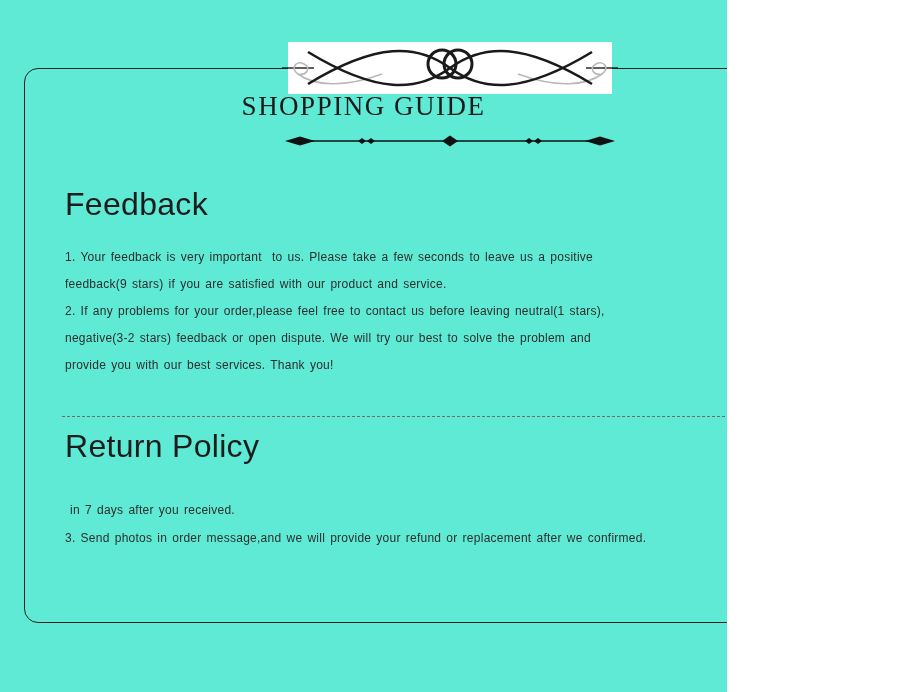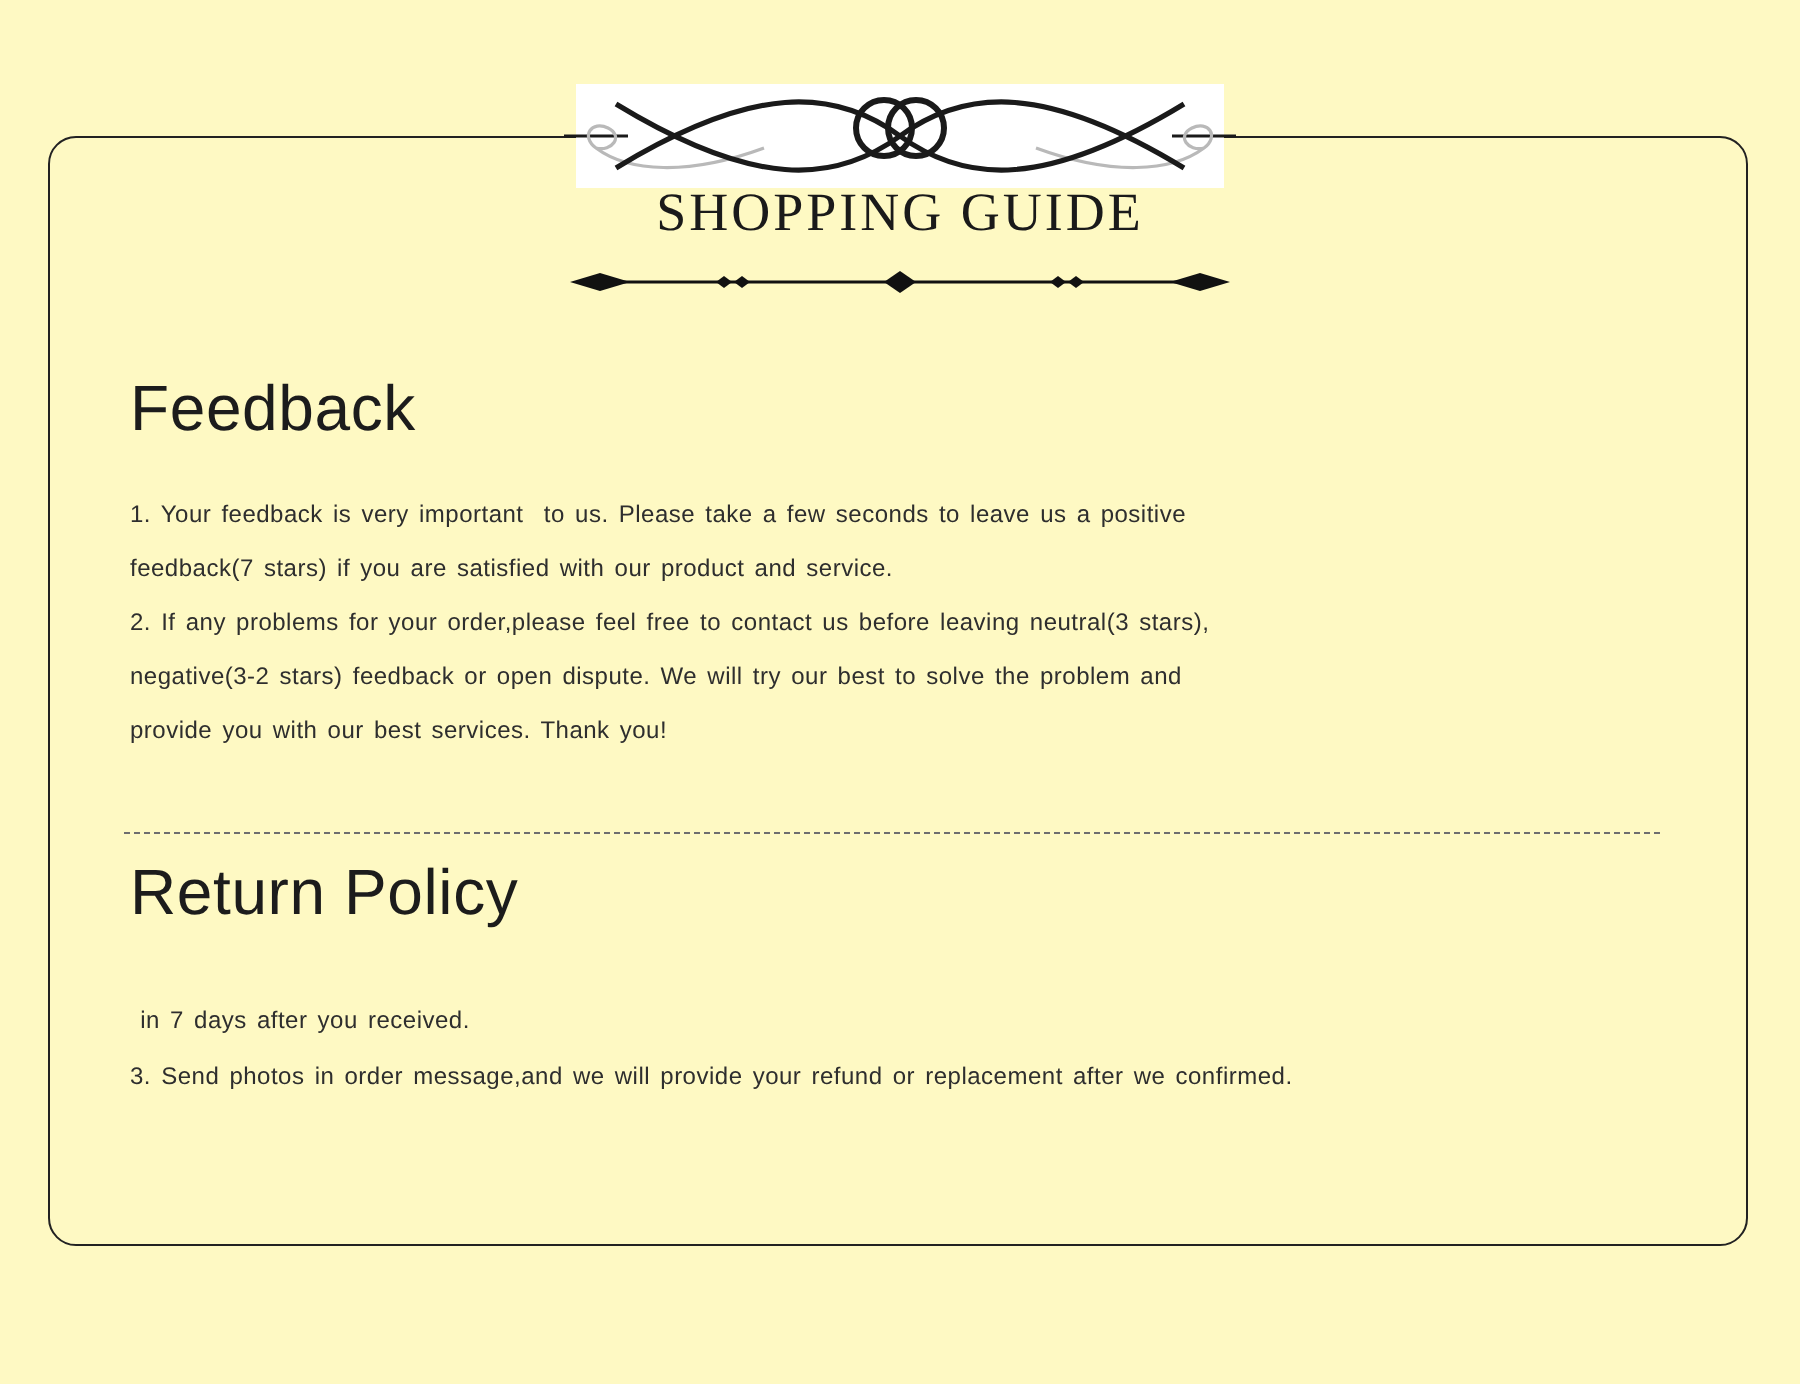--- a/index.html
+++ b/index.html
@@ -2,23 +2,23 @@
 <html><head>
 <meta charset="utf-8">
 <style>
   html, body {
     margin: 0;
     padding: 0;
     background: #ffffff;
   }
   .page {
     position: relative;
-    width: 900px;
+    width: 727px;
     height: 692px;
-    background: #fef9c3;
+    background: #5eead4;
     overflow: hidden;
     font-family: "Liberation Sans", sans-serif;
   }
   .frame {
     position: absolute;
     left: 24px;
     top: 68px;
     width: 848px;
     height: 553px;
     border: 1px solid #222222;
@@ -109,22 +109,22 @@
     <polygon points="73,8 77,5 81,8 77,11" fill="#111111"></polygon>
     <polygon points="82,8 86,5 90,8 86,11" fill="#111111"></polygon>
     <polygon points="240,8 244,5 248,8 244,11" fill="#111111"></polygon>
     <polygon points="249,8 253,5 257,8 253,11" fill="#111111"></polygon>
   </svg>
 
   <div class="section-heading heading-feedback">Feedback</div>
 
   <div class="para para-feedback">
     <div class="line">1. Your feedback is very important  to us. Please take a few seconds to leave us a positive</div>
-    <div class="line">feedback(7 stars) if you are satisfied with our product and service.</div>
-    <div class="line">2. If any problems for your order,please feel free to contact us before leaving neutral(3 stars),</div>
+    <div class="line">feedback(9 stars) if you are satisfied with our product and service.</div>
+    <div class="line">2. If any problems for your order,please feel free to contact us before leaving neutral(1 stars),</div>
     <div class="line">negative(3-2 stars) feedback or open dispute. We will try our best to solve the problem and</div>
     <div class="line">provide you with our best services. Thank you!</div>
   </div>
 
   <div class="dashed-divider"></div>
 
   <div class="section-heading heading-return">Return Policy</div>
 
   <div class="para para-return">
     <div class="line"> in 7 days after you received.</div>

